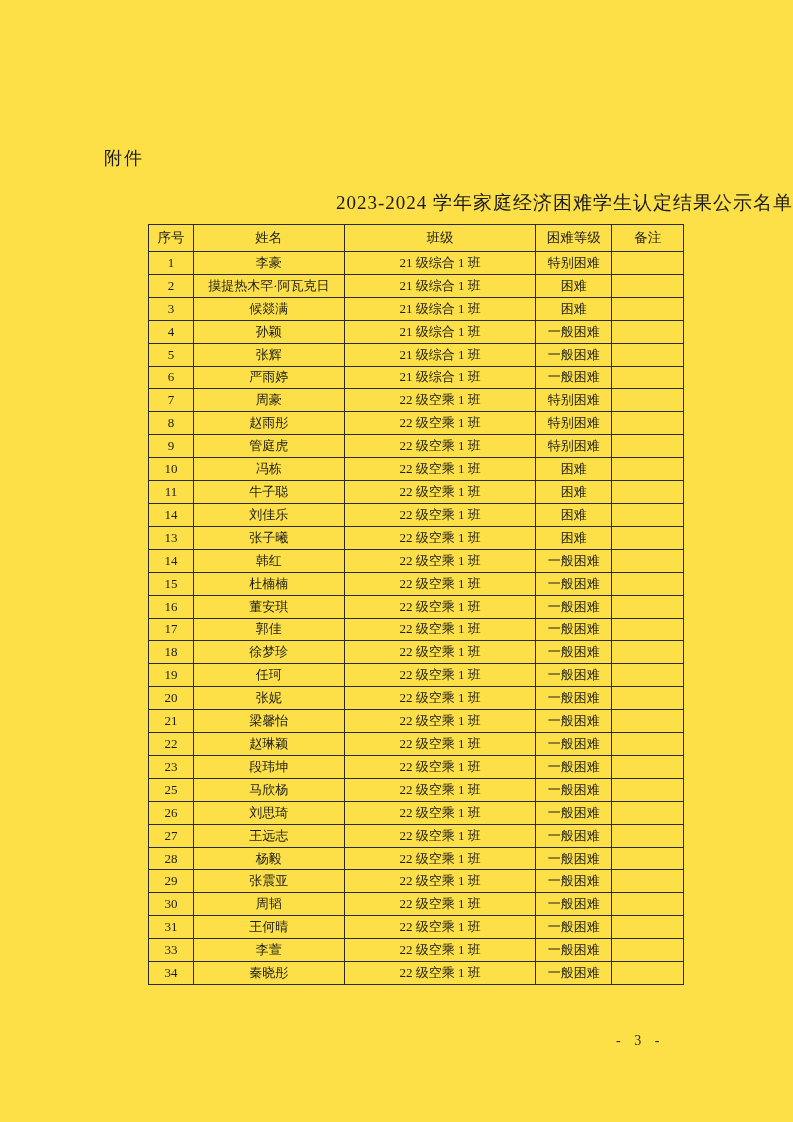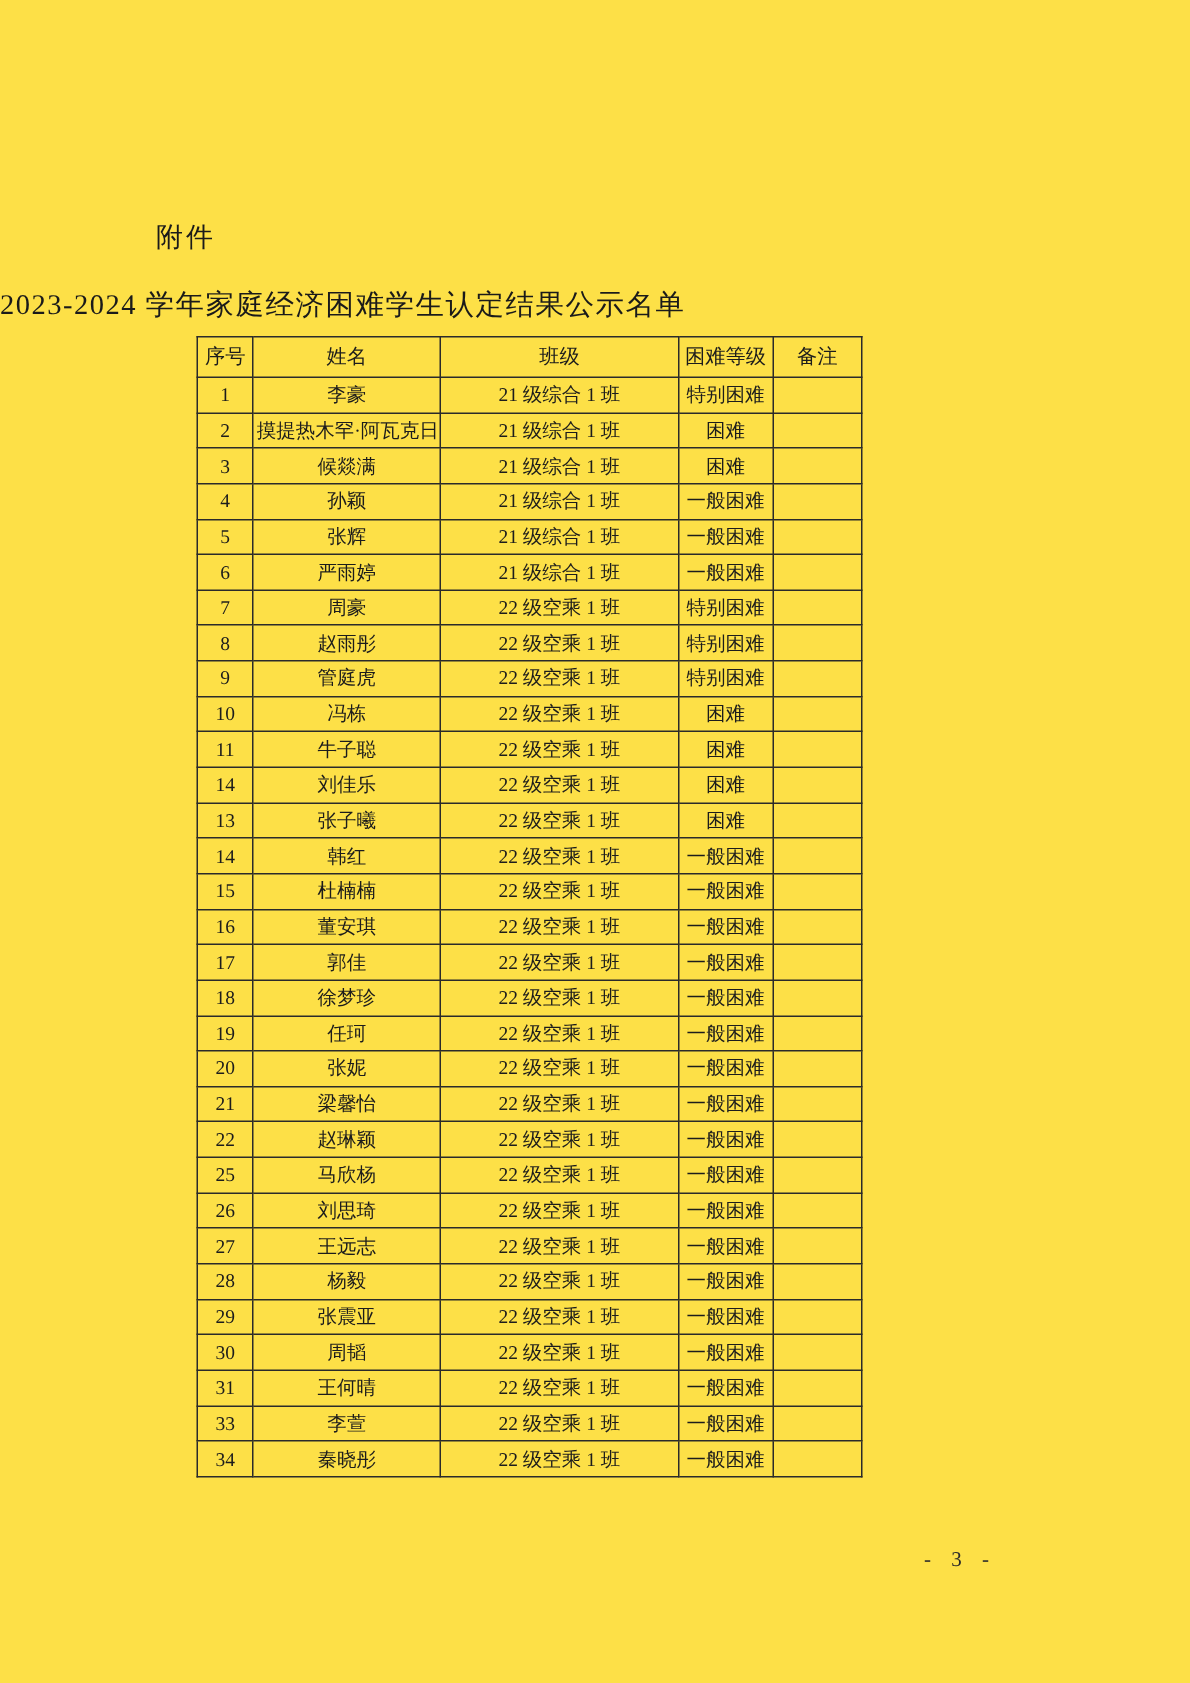--- a/index.html
+++ b/index.html
@@ -21,30 +21,30 @@
     left: 104px;
     top: 146px;
     font-size: 18px;
     letter-spacing: 2px;
   }
   .doc-title {
     position: absolute;
     left: 0;
     top: 190px;
     width: 100%;
-    text-align: left;
+    text-align: right;
     font-size: 19px;
     letter-spacing: 1px;
     white-space: nowrap;
   }
   table.students {
     position: absolute;
-    left: 131px;
+    left: 148px;
     top: 224px;
-    width: 444px;
+    width: 536px;
     height: 761px;
     border-collapse: collapse;
     table-layout: fixed;
     font-size: 13px;
     color: #1c1c1c;
   }
   table.students th,
   table.students td {
     border: 1px solid #2a2a2a;
     text-align: center;
@@ -247,20 +247,27 @@
           <td></td>
         </tr>
         <tr>
           <td>22</td>
           <td>赵琳颖</td>
           <td>22 级空乘 1 班</td>
           <td>一般困难</td>
           <td></td>
         </tr>
         <tr>
+          <td>23</td>
+          <td>段玮坤</td>
+          <td>22 级空乘 1 班</td>
+          <td>一般困难</td>
+          <td></td>
+        </tr>
+        <tr>
           <td>25</td>
           <td>马欣杨</td>
           <td>22 级空乘 1 班</td>
           <td>一般困难</td>
           <td></td>
         </tr>
         <tr>
           <td>26</td>
           <td>刘思琦</td>
           <td>22 级空乘 1 班</td>

